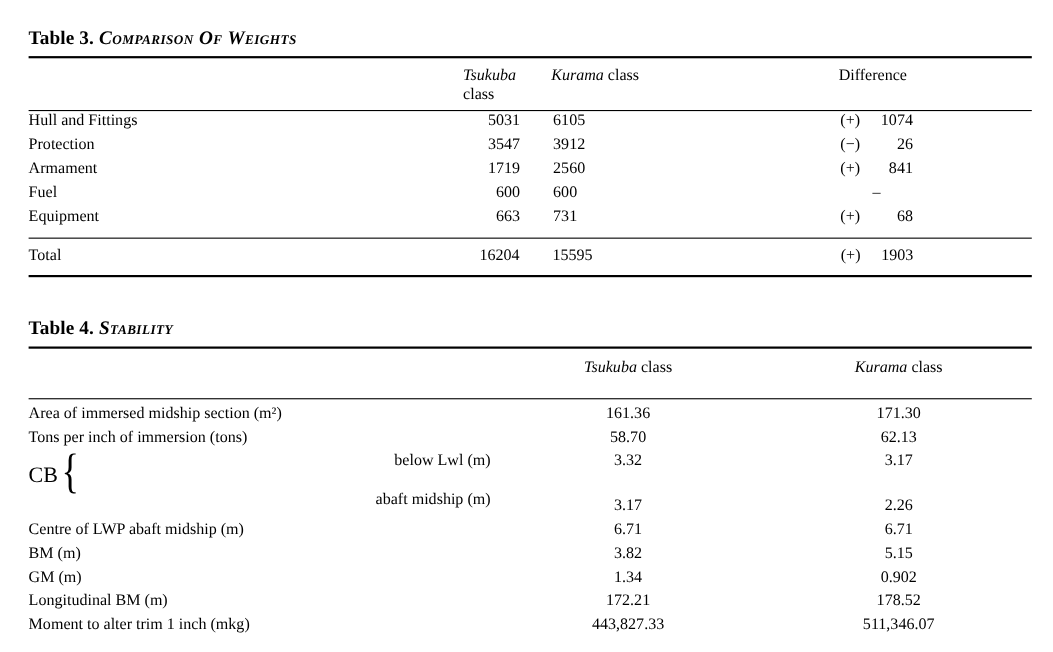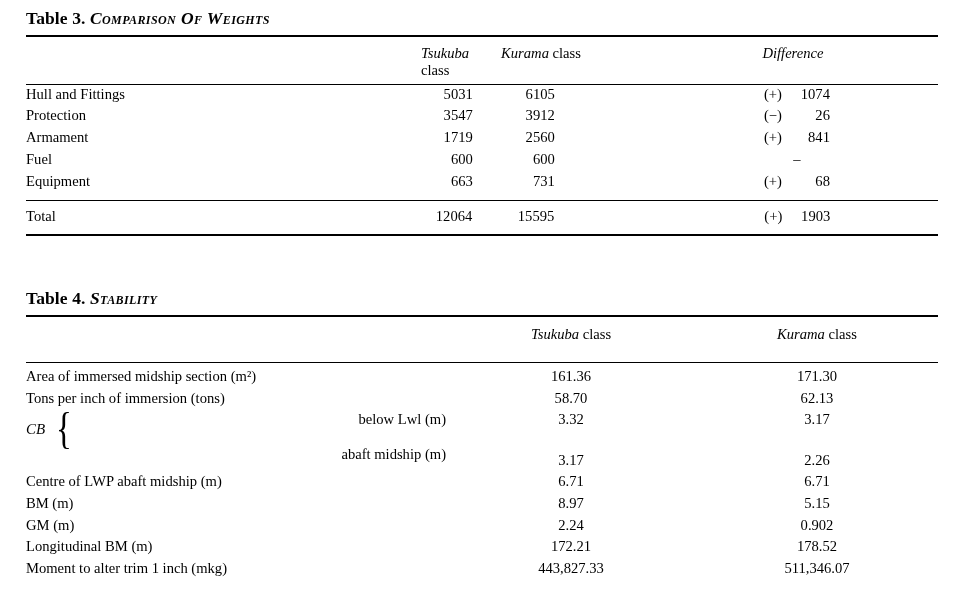--- a/index.html
+++ b/index.html
@@ -21,21 +21,21 @@
     padding: 0;
     box-sizing: border-box;
   }
 
   
   .table-block {
     position: absolute;
     left: 26px;
     width: 912px;
   }
-  #table3-block { top: 8px; }
+  #table3-block { top: 24px; }
   #table4-block { top: 288px; }
 
   .table-caption {
     font-size: 17.5px;
     font-weight: bold;
     letter-spacing: 0.1px;
     padding-bottom: 6px;
     white-space: nowrap;
   }
   .table-caption .cap-title {
@@ -72,30 +72,30 @@
   #t3 col.c-kur    { width: 238px; }
   #t3 col.c-diff   { width: 239px; }
 
   #t3 .head td {
     height: 33px;
     padding-top: 8px;
     padding-bottom: 5px;
   }
   #t3 .head .h-tsu  { text-align: left; padding-left: 196px; }
   #t3 .head .h-kur  { text-align: left; padding-left: 32px; }
-  #t3 .head .h-diff { text-align: left; padding-left: 60px; font-style: italic; }
+  #t3 .head .h-diff { text-align: left; padding-left: 60px; }
 
   #t3 tbody tr.row td { height: 21.4px; padding-top: 0.5px; }
   #t3 .c1 { text-align: left; }
   #t3 .c2 { text-align: left; padding-left: 196px; }
   #t3 .c3 { text-align: left; padding-left: 30px; }
   #t3 .c4 { text-align: left; padding-left: 60px; }
 
   #t3 .num2 { display: inline-block; width: 52px; text-align: right; }
-  #t3 .num3 { display: inline-block; width: 52px; text-align: right; }
+  #t3 .num3 { display: inline-block; width: 52px; }
   #t3 .sign { display: inline-block; width: 26px; text-align: left; }
   #t3 .dnum { display: inline-block; width: 40px; text-align: right; }
   #t3 .dash-only { display: inline-block; width: 66px; text-align: center; }
 
   .total-row td { padding-top: 7px !important; height: 26px !important; }
 
   .spacer-thin { height: 6px; }
 
   
   #t4 col.c-label { width: 420px; }
@@ -116,22 +116,21 @@
   #t4 .c3 { text-align: center; }
 
   .italic { font-style: italic; }
 
   
   .cb-cell { position: relative; }
   .cb-label {
     position: absolute;
     left: 0;
     top: 10px;
-    font-size: 15px;
-    font-style: italic;
+    font-size: 20px;
   }
   .brace {
     position: absolute;
     left: 30px;
     top: -4px;
     font-size: 44px;
     line-height: 44px;
     font-family: "Liberation Serif", serif;
     transform: scaleX(0.75);
     transform-origin: left center;
@@ -220,21 +219,21 @@
     <table class="data" id="t3">
       <colgroup>
         <col class="c-label">
           <col class="c-tsu">
           <col class="c-kur">
           <col class="c-diff">
       </colgroup>
       <tbody>
         <tr class="row total-row">
           <td class="c1">Total</td>
-          <td class="c2"><span class="num2">12064</span></td>
+          <td class="c2"><span class="num2">16204</span></td>
           <td class="c3"><span class="num3">15595</span></td>
           <td class="c4"><span class="sign">(+)</span><span class="dnum">1903</span></td>
         </tr>
       </tbody>
     </table>
 
     <div class="rule-thick"></div>
   </div>
 
   <div class="table-block" id="table4-block">
@@ -296,26 +295,26 @@
           <td class="c3" style="padding-top:19px">2.26</td>
         </tr>
 
         <tr class="row">
           <td class="c1">Centre of LWP abaft midship (m)</td>
           <td class="c2">6.71</td>
           <td class="c3">6.71</td>
         </tr>
         <tr class="row">
           <td class="c1">BM (m)</td>
-          <td class="c2">8.97</td>
+          <td class="c2">3.82</td>
           <td class="c3">5.15</td>
         </tr>
         <tr class="row">
           <td class="c1">GM (m)</td>
-          <td class="c2">2.24</td>
+          <td class="c2">1.34</td>
           <td class="c3">0.902</td>
         </tr>
         <tr class="row">
           <td class="c1">Longitudinal BM (m)</td>
           <td class="c2">172.21</td>
           <td class="c3">178.52</td>
         </tr>
         <tr class="row">
           <td class="c1" style="padding-bottom:15px">Moment to alter trim 1 inch (mkg)</td>
           <td class="c2" style="padding-bottom:4px">443,827.33</td>

